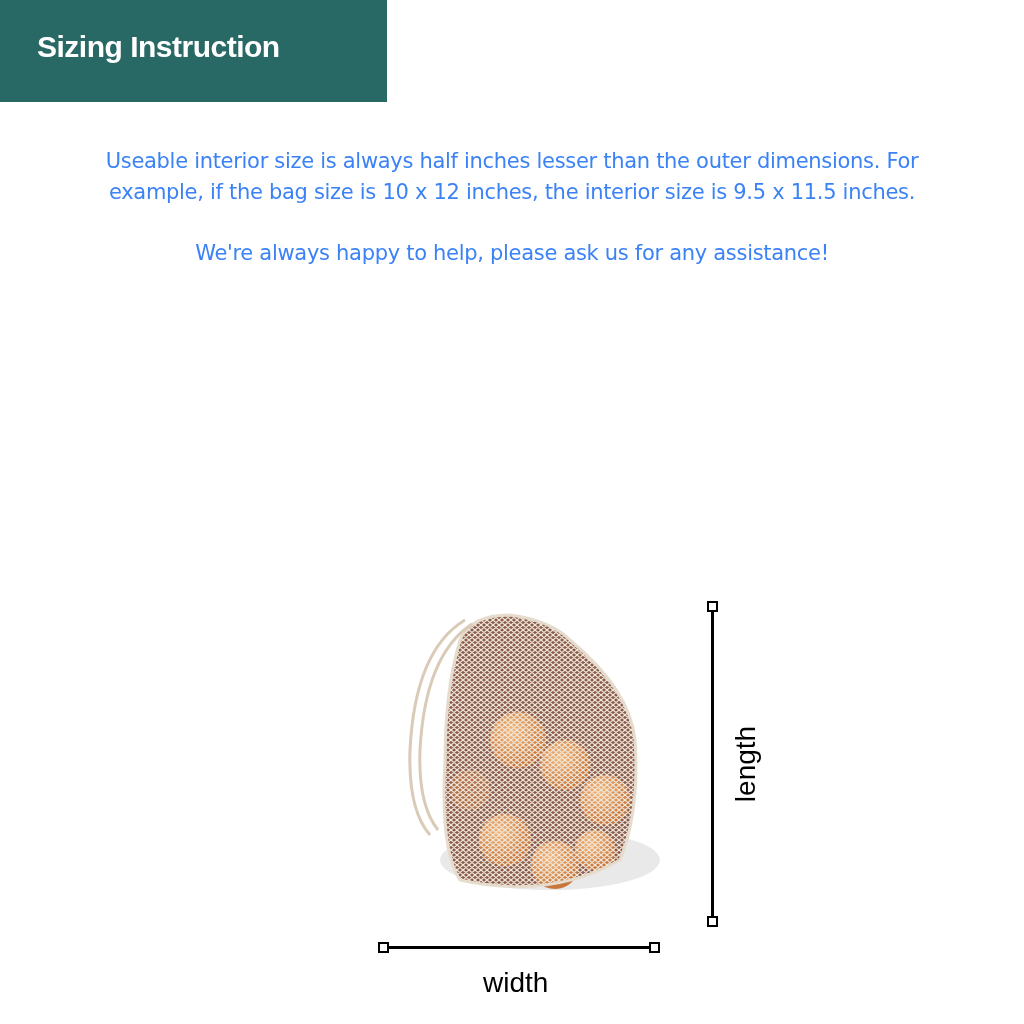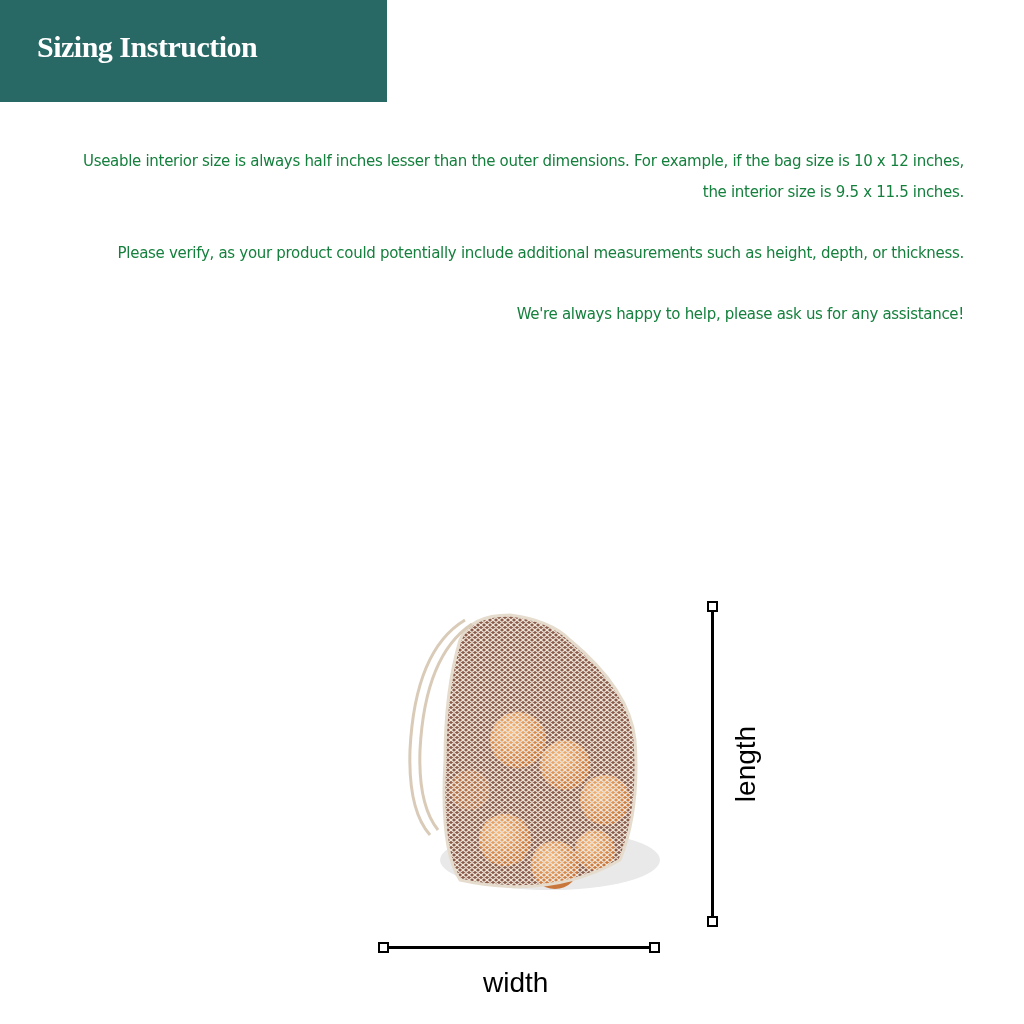--- a/index.html
+++ b/index.html
@@ -1,35 +1,34 @@
 <!DOCTYPE html>
 <html><head>
 <meta charset="utf-8">
 <style>
   html, body { margin: 0; padding: 0; }
   body { width: 1024px; height: 1024px; background: #ffffff; position: relative; overflow: hidden; font-family: "DejaVu Sans", sans-serif; }
   .header { position: absolute; left: 0; top: 0; width: 387px; height: 102px; background: #286965; }
-  .header-title { position: absolute; left: 37px; top: 30px; color: #fff; font-weight: bold; font-size: 30px; letter-spacing: -0.5px; font-family: Liberation Serif, serif; }
-  .copy { position: absolute; left: 60px; right: 60px; top: 146px; text-align: right; color: #15803d; font-size: 15px; line-height: 31px; letter-spacing: -0.3px; }
+  .header-title { position: absolute; left: 37px; top: 30px; color: #fff; font-weight: bold; font-size: 30px; letter-spacing: -0.5px; font-family: Liberation Sans, sans-serif; }
+  .copy { position: absolute; left: 60px; right: 60px; top: 146px; text-align: center; color: #3b82f6; font-size: 21px; line-height: 31px; letter-spacing: -0.3px; }
   .copy p { margin: 0 0 30px 0; }
   .bag { position: absolute; left: 400px; top: 610px; width: 260px; height: 290px; }
   .dim-line { position: absolute; background: #000; }
   .cap { position: absolute; width: 7px; height: 7px; border: 2px solid #000; background: #fff; box-sizing: content-box; }
   .dim-label { position: absolute; font-family: "Liberation Sans", sans-serif; font-size: 28px; color: #000; }
 </style>
 </head>
 <body>
 
 <div class="header">
   <div class="header-title">Sizing Instruction</div>
 </div>
 
 <div class="copy">
   <p>Useable interior size is always half inches lesser than the outer dimensions. For example, if the bag size is 10 x 12 inches, the interior size is 9.5 x 11.5 inches.</p>
-  <p>Please verify, as your product could potentially include additional measurements such as height, depth, or thickness.</p>
   <p>We're always happy to help, please ask us for any assistance!</p>
 </div>
 
 <div class="bag">
   <svg width="260" height="290" viewBox="0 0 260 290">
     <defs>
       <pattern id="mesh" width="6" height="5" patternUnits="userSpaceOnUse">
         <rect width="6" height="5" fill="none"></rect>
         <path d="M0 2.5 L3 0 L6 2.5 L3 5 Z" fill="none" stroke="#efe6da" stroke-width="1.2"></path>
       </pattern>

